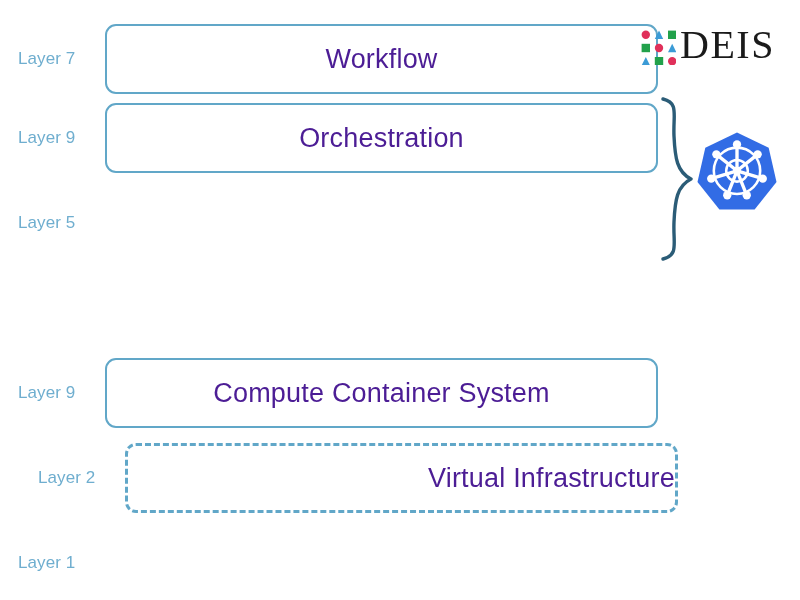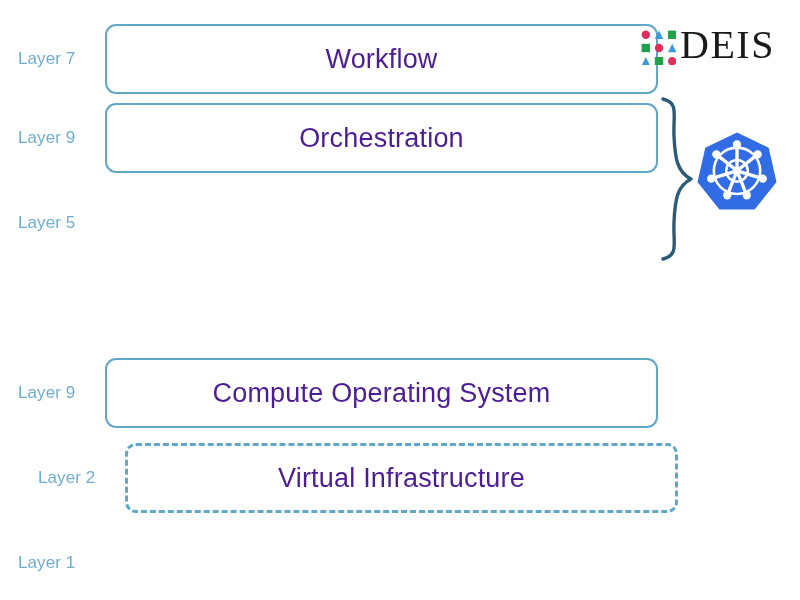--- a/index.html
+++ b/index.html
@@ -59,20 +59,21 @@
     border-radius: 11px;
     background: #ffffff;
     display: flex;
     align-items: center;
     justify-content: center;
   }
 
   .layer-box.dashed {
     border-style: dashed;
     border-width: 3px;
+    justify-content: flex-end;
     
   }
 
   .layer-box-text {
     color: #4c1d95;
     font-size: 27px;
     font-family: "Liberation Sans", sans-serif;
     font-weight: 400;
     letter-spacing: 0.2px;
     white-space: nowrap;
@@ -136,21 +137,21 @@
       </div>
     </div>
     <div class="layer-row" style="top: 188px;">
       <div class="layer-label">Layer 5</div>
     </div>
     <div class="layer-row" style="top: 273px;">
     </div>
     <div class="layer-row" style="top: 358px;">
       <div class="layer-label">Layer 9</div>
       <div class="layer-box">
-        <span class="layer-box-text">Compute Operating System</span>
+        <span class="layer-box-text">Compute Container System</span>
       </div>
     </div>
     <div class="layer-row" style="top: 443px; margin-left: 20px;">
       <div class="layer-label">Layer 2</div>
       <div class="layer-box dashed">
         <span class="layer-box-text">Virtual Infrastructure</span>
       </div>
     </div>
     <div class="layer-row" style="top: 528px; padding-left: 44px;">
       <div class="layer-label">Layer 1</div>

